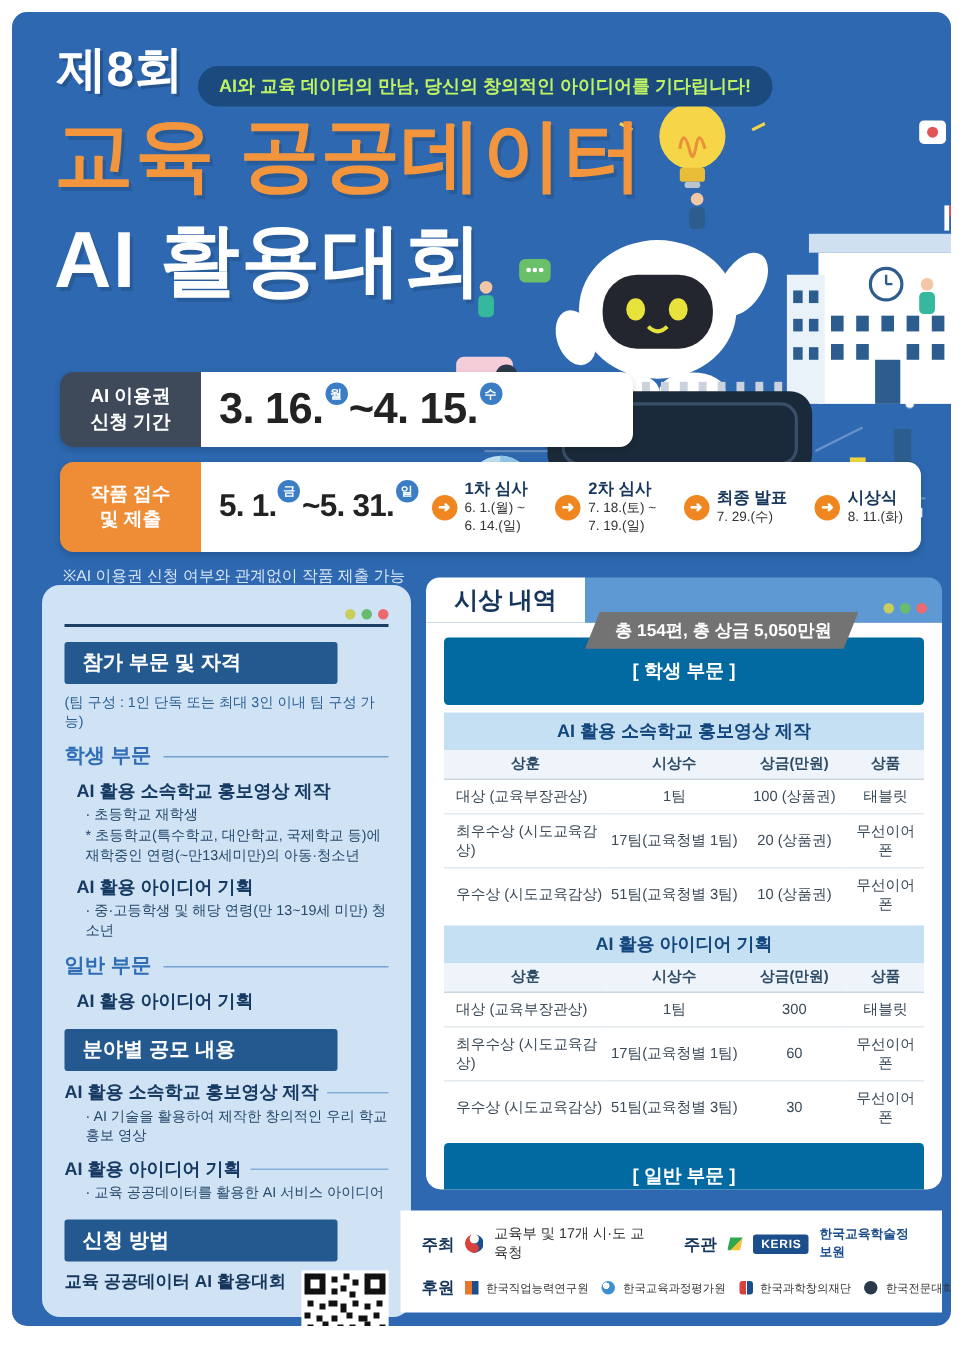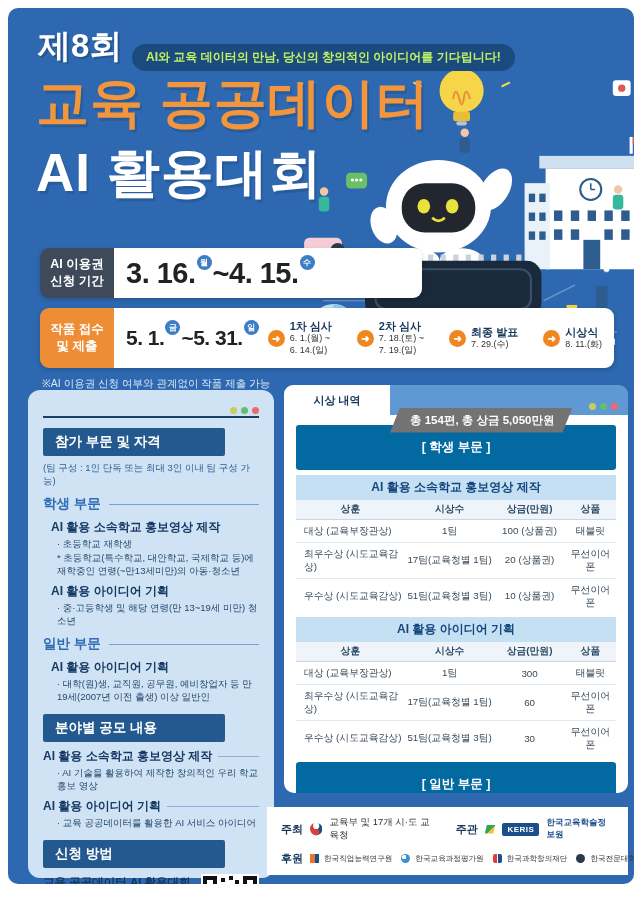--- a/index.html
+++ b/index.html
@@ -10,21 +10,21 @@
   .illus{position:absolute;right:-4px;top:28px;width:336px;height:330px;z-index:1;}
   .edition{position:absolute;left:30px;top:16px;font-size:33px;font-weight:800;color:#fff;z-index:2;text-shadow:2px 2px 0 rgba(0,0,0,.18);}
   .tagline{position:absolute;left:124px;top:36px;background:#1a4a7e;color:#bef264;font-size:12px;font-weight:bold;padding:5px 14px;border-radius:15px;z-index:2;white-space:nowrap;}
   .title1{position:absolute;left:28px;top:60px;font-size:53px;font-weight:700;color:#f2953c;z-index:2;letter-spacing:1px;text-shadow:2px 3px 0 rgba(0,0,0,.12);}
   .title2{position:absolute;left:28px;top:130px;font-size:53px;font-weight:800;color:#fff;z-index:2;letter-spacing:1px;text-shadow:2px 3px 0 rgba(0,0,0,.12);}
 
   
   .srow{position:absolute;left:32px;display:flex;z-index:3;box-shadow:0 2px 5px rgba(0,0,0,.18);border-radius:9px;}
   .srow1{top:240px;height:50px;width:382px;}
   .srow2{top:300px;height:60px;width:574px;}
-  .slabel{width:74px;flex:none;border-radius:9px 0 0 9px;display:flex;flex-direction:column;align-items:center;justify-content:center;color:#fff;font-weight:bold;font-size:12.5px;line-height:1.35;}
+  .slabel{width:94px;flex:none;border-radius:9px 0 0 9px;display:flex;flex-direction:column;align-items:center;justify-content:center;color:#fff;font-weight:bold;font-size:12.5px;line-height:1.35;}
   .slabel.dark{background:#3e4a5a;}
   .slabel.orange{background:#ef8c36;}
   .sbox{flex:1;background:#fff;border-radius:0 9px 9px 0;display:flex;align-items:center;padding:0 12px;min-width:0;}
   .bigdate{font-size:29px;font-weight:800;color:#222;white-space:nowrap;letter-spacing:-.5px;}
   .srow2 .bigdate{font-size:21px;}
   .daycirc{display:inline-block;width:15px;height:15px;border-radius:50%;background:#3b7ec6;color:#fff;font-size:8px;line-height:15px;text-align:center;font-weight:bold;position:relative;top:-11px;margin:0 1px;}
   .ms-wrap{display:flex;align-items:center;gap:6px;margin-left:8px;flex:1;justify-content:space-between;}
   .ms{display:flex;align-items:center;gap:5px;}
   .ms-arrow{width:17px;height:17px;border-radius:50%;background:#f0861f;color:#fff;font-size:10px;line-height:17px;text-align:center;flex:none;font-weight:bold;}
   .ms-title{font-size:11px;font-weight:bold;color:#16365c;line-height:1.2;}
@@ -45,21 +45,21 @@
   .item-title.lined{display:flex;align-items:center;gap:6px;margin-left:0;}
   .item-title.lined::after{content:"";flex:1;border-top:1px solid rgba(46,109,181,.45);}
   .bullet{font-size:9.5px;color:#27496b;margin:1px 0 1px 14px;line-height:1.35;}
   .apply-wrap{display:flex;align-items:flex-start;gap:8px;margin-top:4px;}
   .apply-lines{font-size:11.5px;font-weight:bold;color:#16365c;line-height:1.55;flex:1;}
   .qr{width:58px;height:58px;background:#fff;flex:none;}
 
   
   .panel-right{position:absolute;left:276px;top:377px;width:344px;z-index:3;}
   .tab-row{display:flex;height:30px;}
-  .tab{width:106px;background:#fff;border-radius:9px 0 0 0;display:flex;align-items:center;justify-content:center;font-size:11px;font-weight:bold;color:#16365c;}
+  .tab{width:106px;background:#fff;border-radius:9px 0 0 0;display:flex;align-items:center;justify-content:center;font-size:16px;font-weight:bold;color:#16365c;}
   .strip{flex:1;background:#5e99d3;border-radius:0 9px 0 0;display:flex;align-items:center;min-width:0;}
   .strip-badge{background:#737373;color:#fff;font-size:11.5px;font-weight:bold;padding:5px 18px 5px 20px;clip-path:polygon(10px 0,100% 0,calc(100% - 10px) 100%,0 100%);white-space:nowrap;margin-top:40px;}
   .strip-dots{margin-left:auto;padding-right:10px;}
   .panel-body{background:#fff;border-radius:0 0 10px 10px;height:378px;box-sizing:border-box;padding:10px 12px 6px;overflow:hidden;}
   .group-bar{background:#0369a1;color:#fff;text-align:center;font-size:12.5px;font-weight:bold;padding:14px 0;border-radius:3px;margin:6px 0 5px;}
   .group-bar:first-child{margin-top:0;}
   .table-name{background:#c6e0f3;color:#14477e;text-align:center;font-weight:bold;font-size:12px;padding:4px 0;margin:3px 0 0;}
   table.awards{width:100%;border-collapse:collapse;font-size:9.8px;color:#3a4a58;}
   table.awards th{background:#eef4f9;font-weight:bold;color:#2d4b66;padding:3px 2px;border-bottom:1px solid #c9d6e2;}
   table.awards td{padding:4.5px 2px;text-align:center;border-bottom:1px solid #e2e9ef;}
@@ -290,21 +290,20 @@
     <div class="item-title">AI 활용 소속학교 홍보영상 제작</div>
     <div class="bullet">· 초등학교 재학생</div>
     <div class="bullet">* 초등학교(특수학교, 대안학교, 국제학교 등)에 재학중인 연령(~만13세미만)의 아동·청소년</div>
     <div class="item-title">AI 활용 아이디어 기획</div>
     <div class="bullet">· 중·고등학생 및 해당 연령(만 13~19세 미만) 청소년</div>
 
     <div class="grp">
           <span>일반 부문</span>
         </div>
     <div class="item-title">AI 활용 아이디어 기획</div>
-    <div class="bullet">· 대학(원)생, 교직원, 공무원, 예비창업자 등 만 19세(2007년 이전 출생) 이상 일반인</div>
 
     <div class="sec-head" style="margin-top:10px;">분야별 공모 내용</div>
     <div class="item-title lined">
           <span>AI 활용 소속학교 홍보영상 제작</span>
         </div>
     <div class="bullet">· AI 기술을 활용하여 제작한 창의적인 우리 학교 홍보 영상</div>
     <div class="item-title lined">
           <span>AI 활용 아이디어 기획</span>
         </div>
     <div class="bullet">· 교육 공공데이터를 활용한 AI 서비스 아이디어</div>

